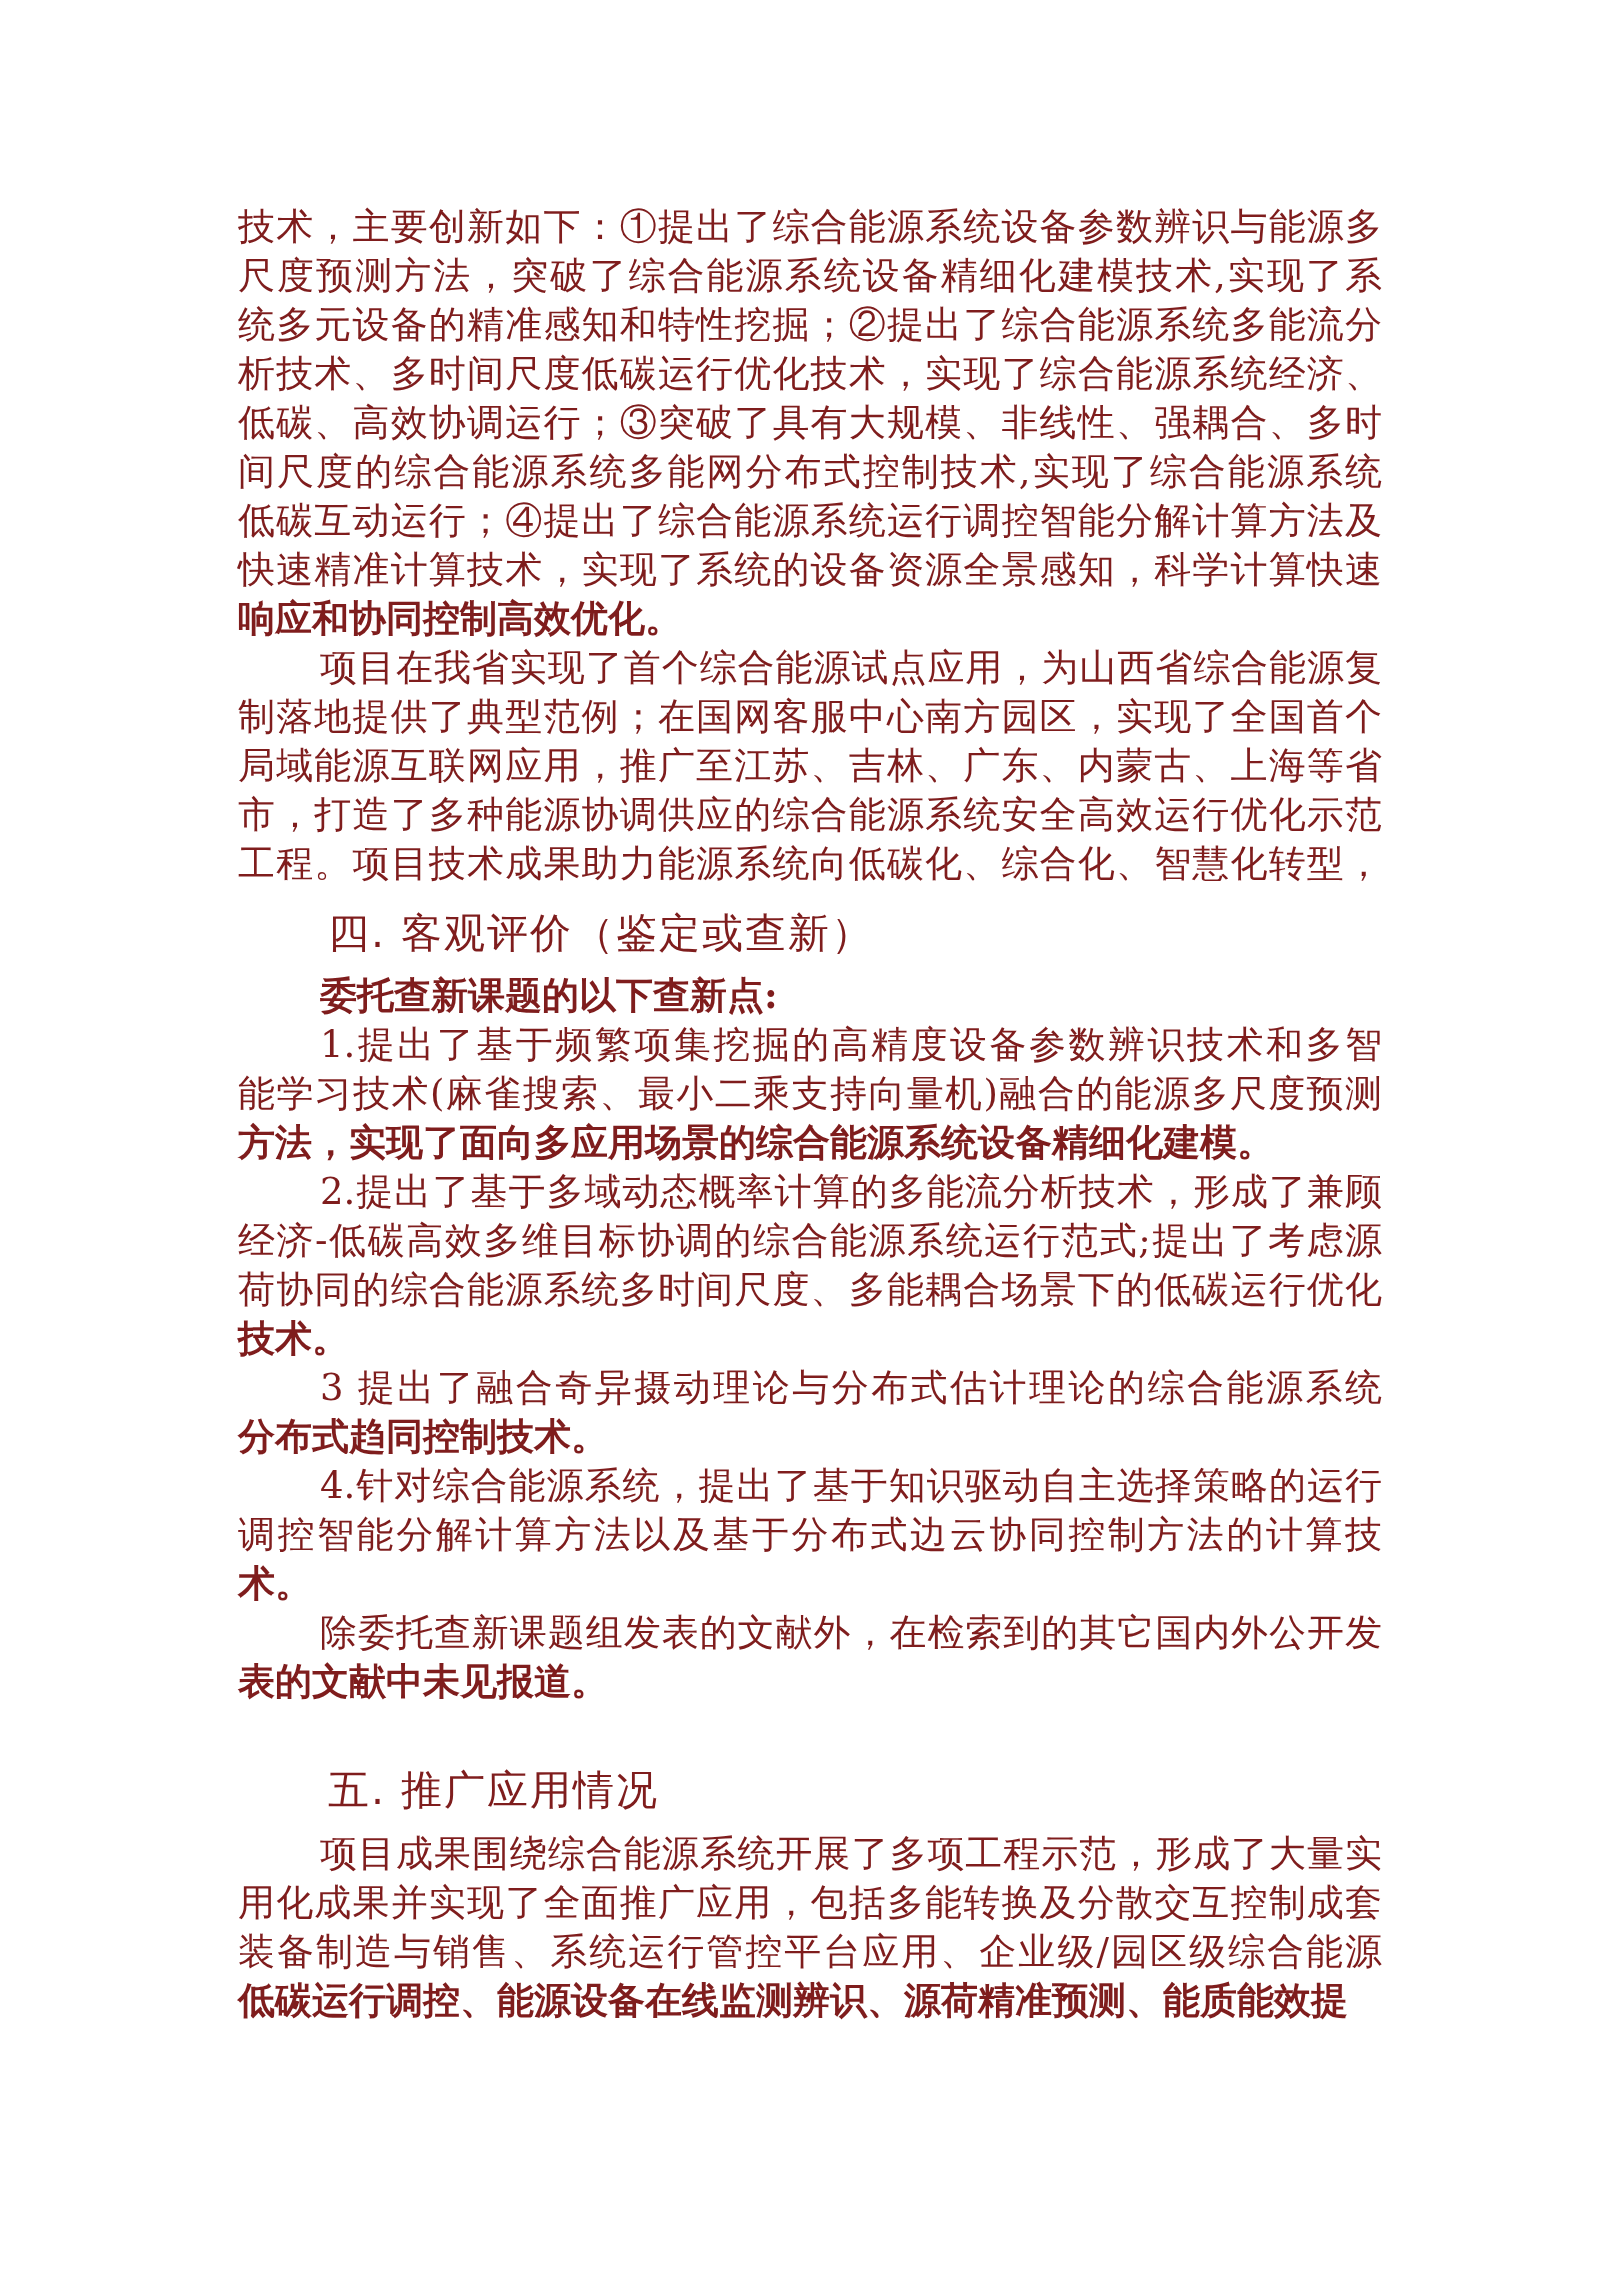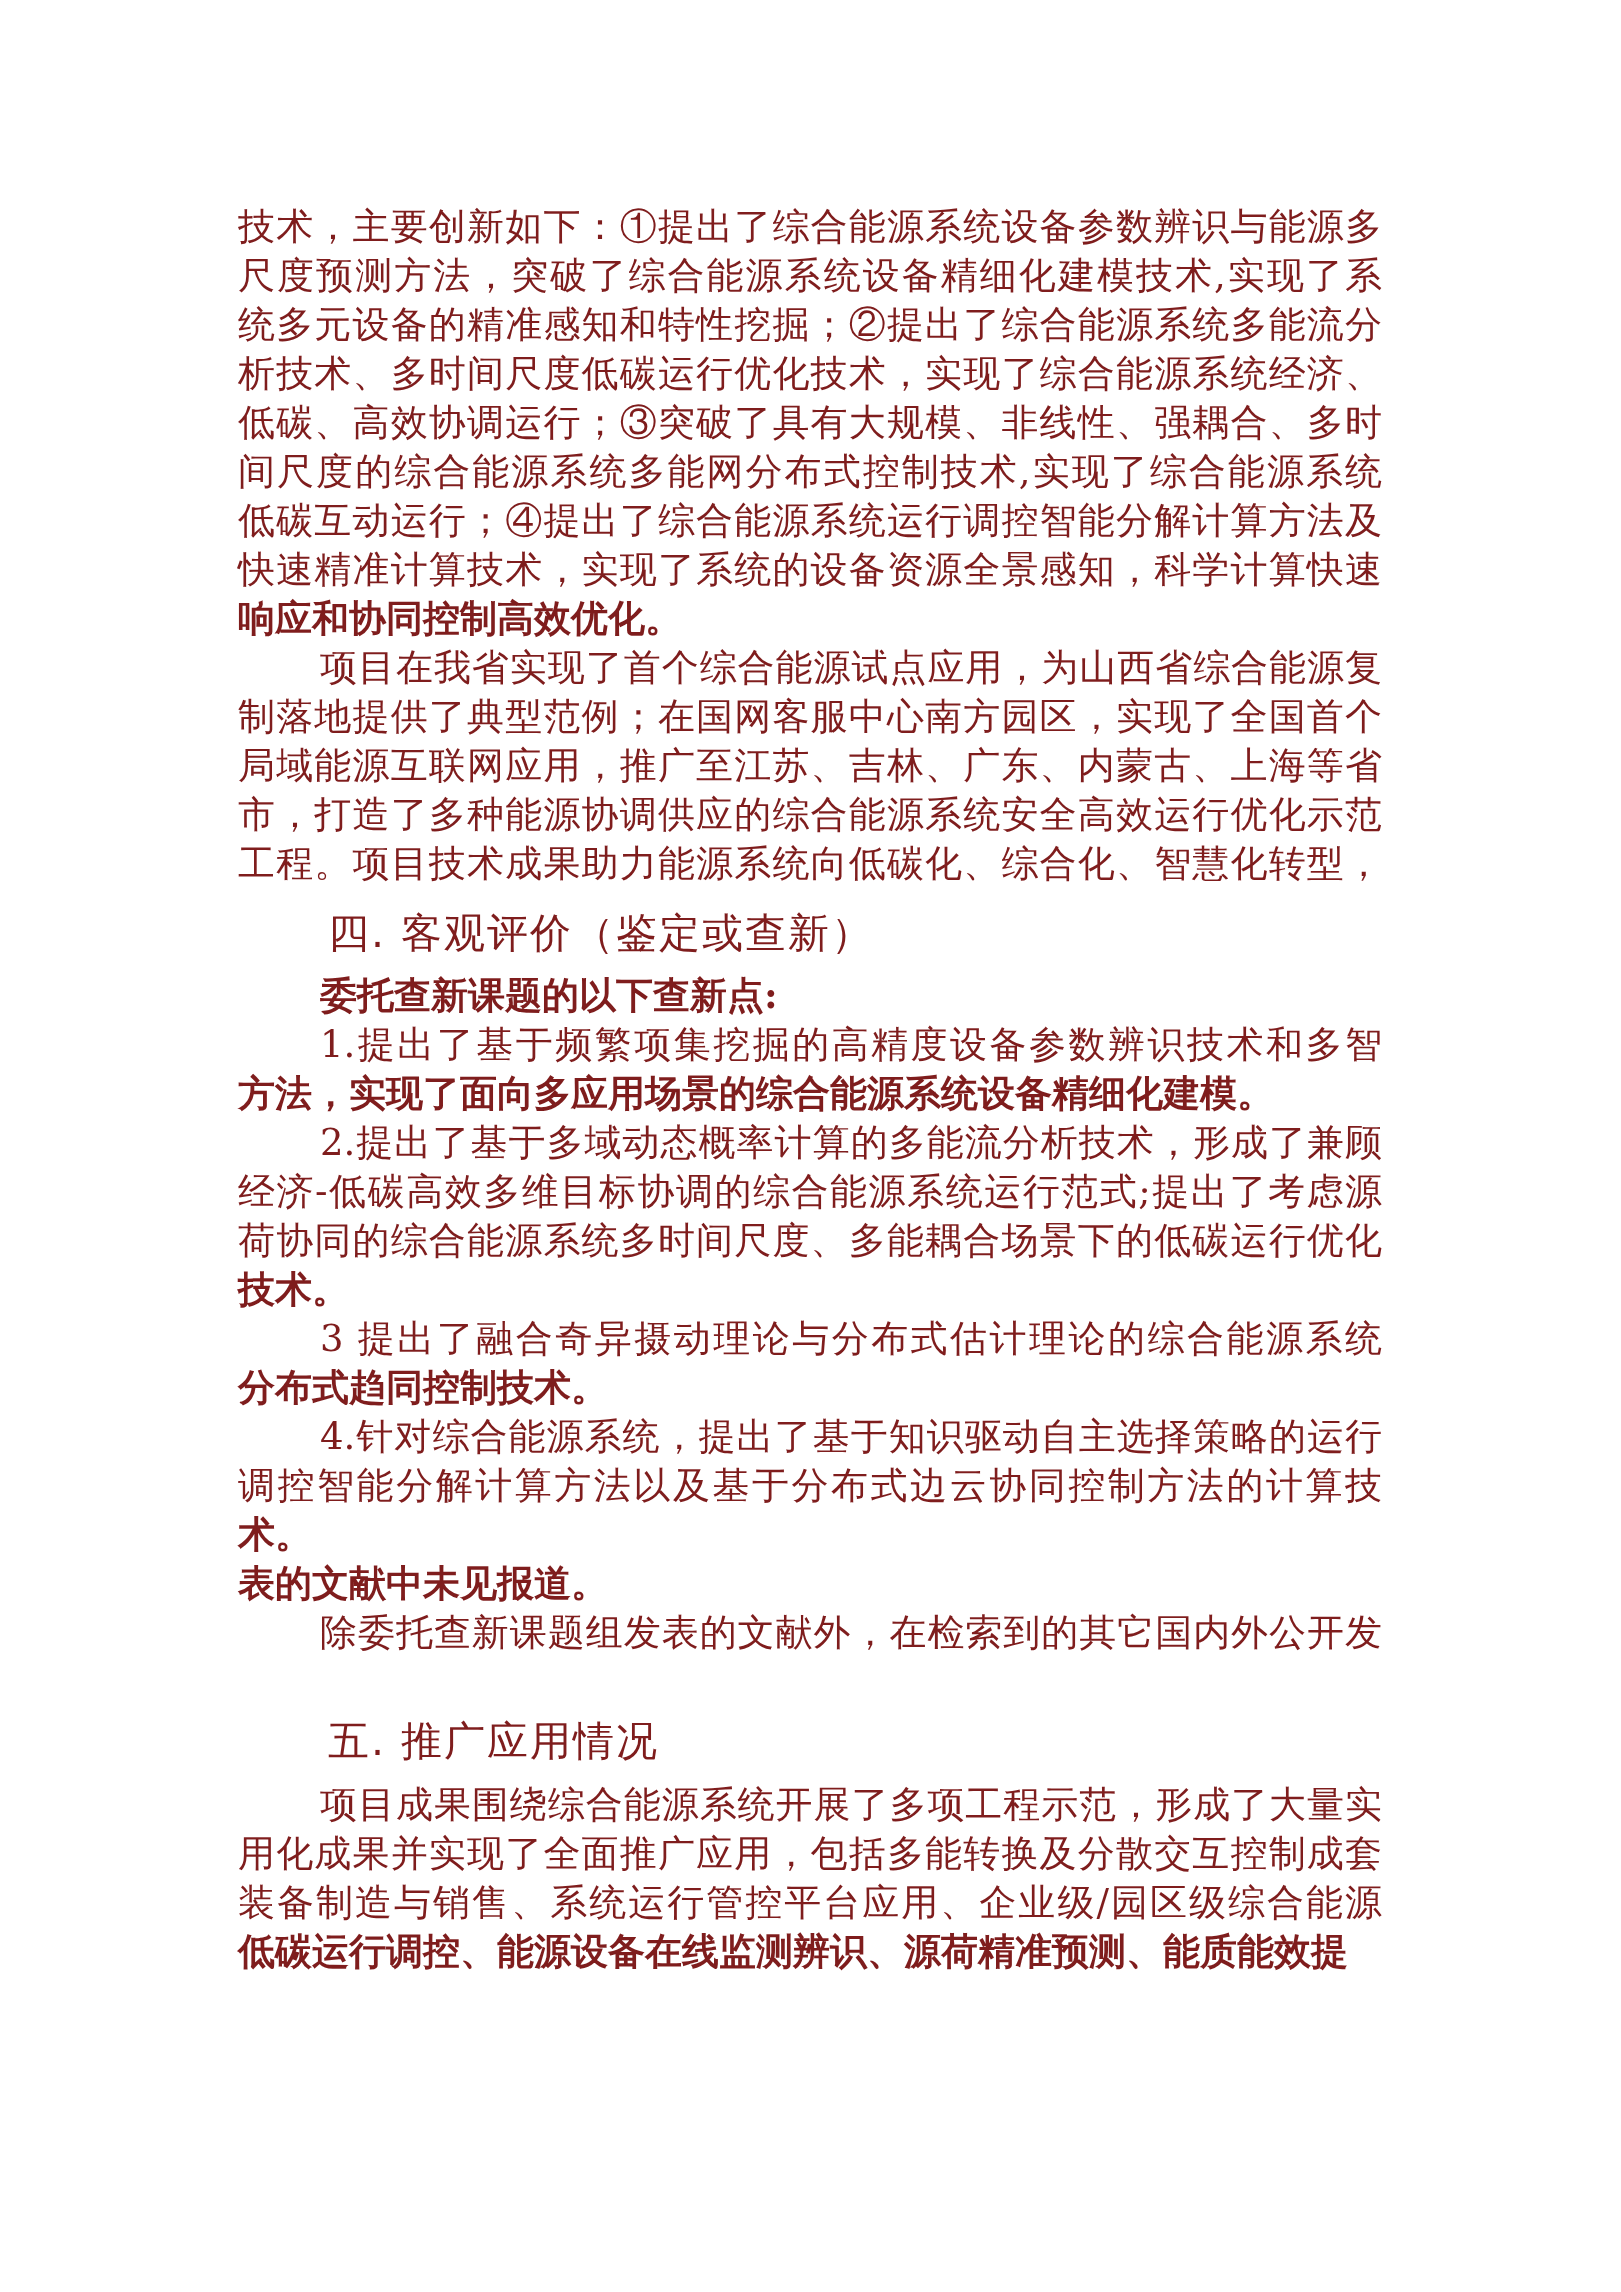--- a/index.html
+++ b/index.html
@@ -82,40 +82,41 @@
         <div class="line" data-name="text-line">局域能源互联网应用，推广至江苏、吉林、广东、内蒙古、上海等省</div>
         <div class="line" data-name="text-line">市，打造了多种能源协调供应的综合能源系统安全高效运行优化示范</div>
         <div class="line" data-name="text-line">工程。项目技术成果助力能源系统向低碳化、综合化、智慧化转型，</div>
       </div>
       <div class="heading" data-name="section-heading-4">四. 客观评价（鉴定或查新）</div>
       <div class="para" data-name="para-novelty-intro">
         <div class="line last indent" data-name="text-line">委托查新课题的以下查新点:</div>
       </div>
       <div class="para" data-name="para-novelty-point-1">
         <div class="line indent" data-name="text-line">1.提出了基于频繁项集挖掘的高精度设备参数辨识技术和多智</div>
+        <div class="line" data-name="text-line">能学习技术(麻雀搜索、最小二乘支持向量机)融合的能源多尺度预测</div>
         <div class="line last" data-name="text-line">方法，实现了面向多应用场景的综合能源系统设备精细化建模。</div>
       </div>
       <div class="para" data-name="para-novelty-point-2">
         <div class="line indent" data-name="text-line">2.提出了基于多域动态概率计算的多能流分析技术，形成了兼顾</div>
         <div class="line" data-name="text-line">经济-低碳高效多维目标协调的综合能源系统运行范式;提出了考虑源</div>
         <div class="line" data-name="text-line">荷协同的综合能源系统多时间尺度、多能耦合场景下的低碳运行优化</div>
         <div class="line last" data-name="text-line">技术。</div>
       </div>
       <div class="para" data-name="para-novelty-point-3">
         <div class="line indent" data-name="text-line">3 提出了融合奇异摄动理论与分布式估计理论的综合能源系统</div>
         <div class="line last" data-name="text-line">分布式趋同控制技术。</div>
       </div>
       <div class="para" data-name="para-novelty-point-4">
         <div class="line indent" data-name="text-line">4.针对综合能源系统，提出了基于知识驱动自主选择策略的运行</div>
         <div class="line" data-name="text-line">调控智能分解计算方法以及基于分布式边云协同控制方法的计算技</div>
         <div class="line last" data-name="text-line">术。</div>
       </div>
       <div class="para" data-name="para-novelty-conclusion">
+        <div class="line indent" data-name="text-line">除委托查新课题组发表的文献外，在检索到的其它国内外公开发</div>
         <div class="line last" data-name="text-line">表的文献中未见报道。</div>
-        <div class="line indent" data-name="text-line">除委托查新课题组发表的文献外，在检索到的其它国内外公开发</div>
       </div>
       <div class="heading" data-name="section-heading-5">五. 推广应用情况</div>
       <div class="para" data-name="para-promotion-overview">
         <div class="line indent" data-name="text-line">项目成果围绕综合能源系统开展了多项工程示范，形成了大量实</div>
         <div class="line" data-name="text-line">用化成果并实现了全面推广应用，包括多能转换及分散交互控制成套</div>
         <div class="line" data-name="text-line">装备制造与销售、系统运行管控平台应用、企业级/园区级综合能源</div>
         <div class="line last" data-name="text-line">低碳运行调控、能源设备在线监测辨识、源荷精准预测、能质能效提</div>
       </div>
     </div>
 </div>

